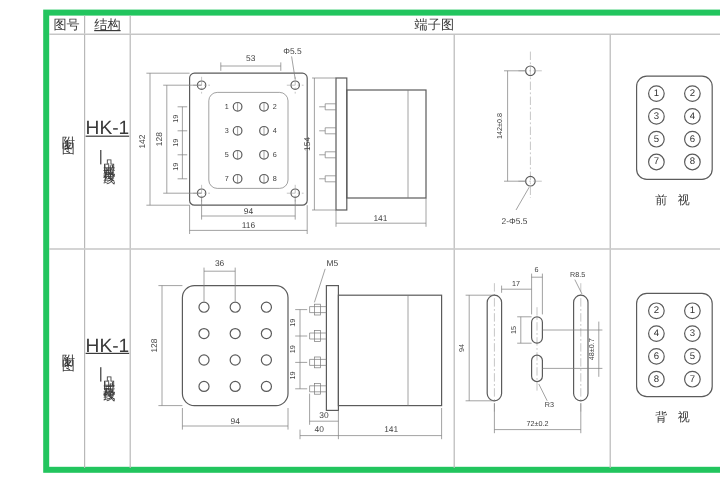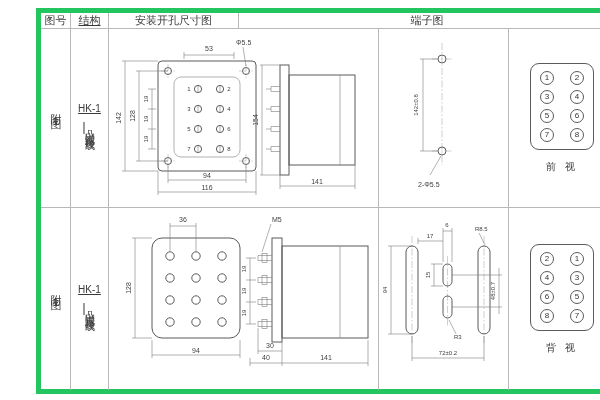--- a/index.html
+++ b/index.html
@@ -13,21 +13,21 @@
   .cell:last-child { border-right:none; }
   .col-fig { width:30px; }
   .col-struct { width:38px;text-decoration:underline; }
   .col-outline { width:270px; }
   .col-mount { width:130px; }
   .col-term { flex:1; }
   .head { font-size:11px; color:#3a3a3a; white-space:nowrap; }
   .v-text { writing-mode:vertical-lr; text-orientation:upright; }
   .fig-label { font-size:11px; letter-spacing:5px; }
   .struct-wrap { display:flex; flex-direction:column; align-items:center; }
-  .model { font-size:10px; margin-bottom:8px; }
+  .model { font-size:16px; margin-bottom:8px; }
   .struct-label { font-size:10px; letter-spacing:2px; }
   
   .t-wrap { display:flex; flex-direction:column; align-items:center; }
   .t-box { border:1px solid #5b5b5b; border-radius:9px; padding:7px 9px; background:#fff; }
   .t-grid { display:grid; grid-template-columns:repeat(2,14px); column-gap:16px; row-gap:5px; }
   .t-num { width:14px; height:14px; border:1px solid #5b5b5b; border-radius:50%; font-size:8px; display:flex; align-items:center; justify-content:center; color:#333; }
   .t-caption { margin-top:10px; font-size:10px; letter-spacing:3px; color:#3a3a3a; white-space:nowrap;text-align:center; }
   
   svg text { font-family:"Liberation Sans",sans-serif; }
   .ln { fill:none; stroke:#5b5b5b; stroke-width:1; }
@@ -39,21 +39,20 @@
   .dsl { font-size:6px; fill:#3f3f3f; text-anchor:start; }
 </style>
 </head>
 <body>
 
 <div class="sheet">
 
   <div class="row header-row">
     <div class="cell col-fig head">图号</div>
     <div class="cell col-struct head">结构</div>
-    <div class="cell col-mount head">安装开孔尺寸图</div>
     <div class="cell col-term head">端子图</div>
   </div>
 
   <div class="row row1">
     <div class="cell col-fig">
       <div class="v-text fig-label">附图1</div>
     </div>
     <div class="cell col-struct">
       <div class="struct-wrap">
         <div class="model">HK-1</div>

